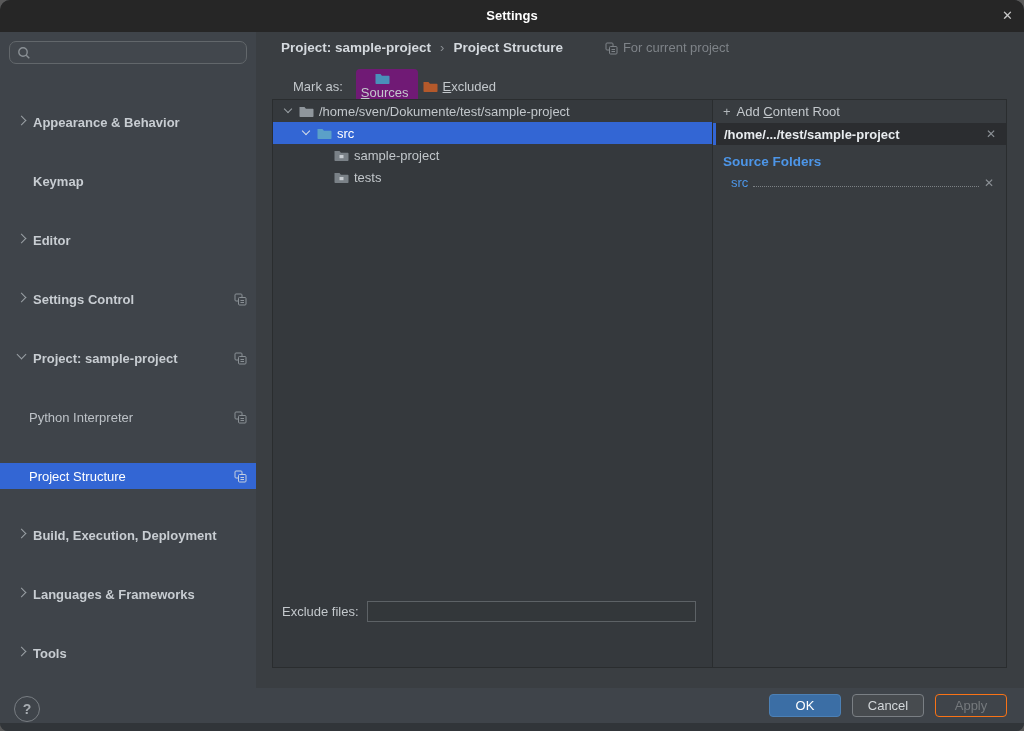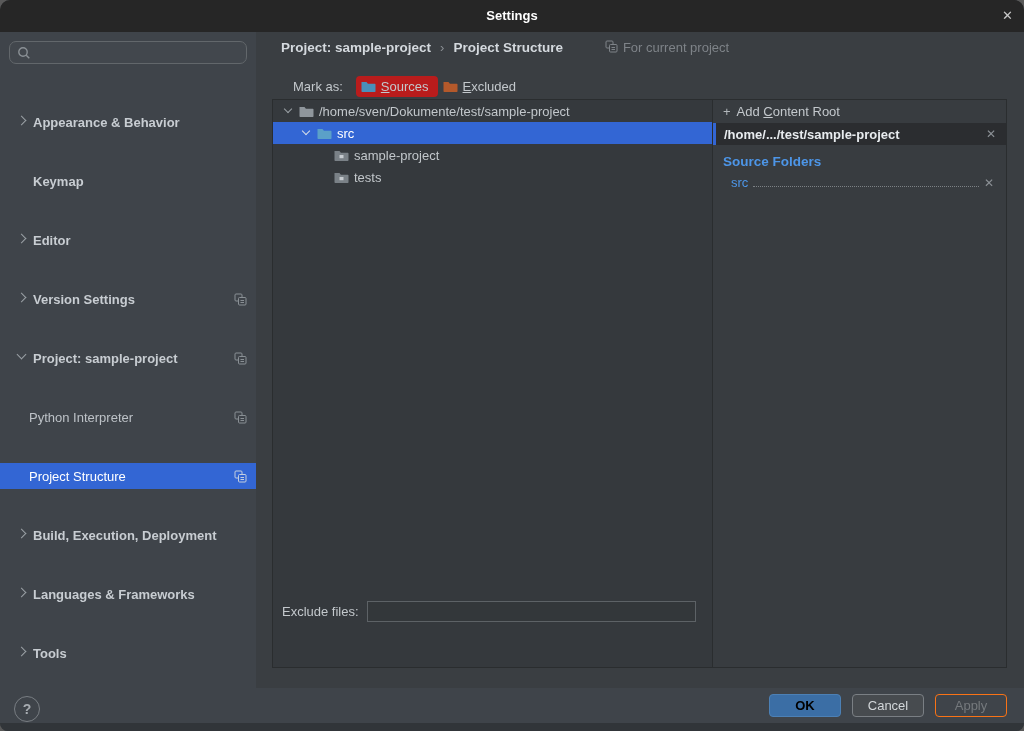--- a/index.html
+++ b/index.html
@@ -28,28 +28,28 @@
   .chev[data-dir="right"]::before{display:block;transform:rotate(-45deg);}
   .chev[data-dir="down"]::before{display:block;transform:rotate(45deg);top:-1px;}
   .pp-icon{position:absolute;right:9px;top:7px;color:#8a9095;}
   .nav-row.selected .pp-icon{color:#c4cfe0;}
   .pp-icon .front{fill:#3f444a;}
   .nav-row.selected .pp-icon .front{fill:#3366d4;}
   
   .breadcrumb{position:absolute;left:281px;top:40px;display:flex;align-items:center;white-space:nowrap;}
   .breadcrumb .part{font-weight:bold;color:#d4d9de;font-size:13.5px;}
   .breadcrumb .sep{color:#8b9095;margin:0 9px;}
-  .scope{display:flex;align-items:flex-start;margin-left:42px;color:#7e8388;}
+  .scope{display:flex;align-items:flex-end;margin-left:42px;color:#7e8388;}
   .scope svg{margin-right:5px;color:#7e8388;}
   .scope .front{fill:#3a3e42;}
   
   .markas{position:absolute;left:281px;top:73px;height:26px;display:flex;align-items:center;margin-left:12px;}
   .markas .mlabel{margin-right:13px;}
   .chip{display:flex;align-items:center;padding:3px 9px 3px 5px;border-radius:4px;}
-  .chip.selbg{background:#b91c1c;}
+  .chip.selbg{background:#701a75;flex-direction:column;}
   .chip svg{margin-right:5px;}
   .mn{text-decoration:underline;}
   
   .panel{position:absolute;left:272px;top:99px;width:735px;height:569px;
     background:#35393d;border:1px solid #2a2d2f;}
   .treepane{position:absolute;left:0;top:0;width:439px;height:100%;}
   .trow{height:22px;display:flex;align-items:center;white-space:nowrap;color:#c2c7cb;}
   .trow .tchev{width:18px;height:12px;position:relative;flex:none;}
   .trow .tchev::before{content:"";position:absolute;width:5px;height:5px;
     border-right:1.5px solid #9aa0a5;border-bottom:1.5px solid #9aa0a5;top:2px;left:4px;display:none;}
@@ -77,21 +77,21 @@
   .sfitem{display:flex;align-items:baseline;margin:6px 12px 0 18px;color:#4d96e8;}
   .sfitem .dots{flex:1;border-bottom:1px dotted #7c8185;margin:0 5px;height:12px;}
   .sfitem .rm{color:#8b9095;font-size:12px;}
   
   .footer{position:absolute;left:0;top:688px;width:100%;height:35px;background:#3f444a;
     display:flex;align-items:center;justify-content:flex-end;padding-right:17px;gap:11px;}
   .help{position:absolute;left:14px;top:8px;width:26px;height:26px;border:1.5px solid #797e83;
     border-radius:50%;color:#a7acb1;font-weight:bold;text-align:center;line-height:24px;font-size:14px;}
   .btn{height:23px;min-width:72px;border-radius:4px;font-family:"Liberation Sans",sans-serif;
     font-size:13px;padding:0 14px;}
-  .btn.ok{background:#3b6ea5;border:1px solid #4c80b5;color:#000000;font-weight:bold;}
+  .btn.ok{background:#3b6ea5;border:1px solid #4c80b5;color:#ffffff;font-weight:normal;}
   .btn.cancel{background:#474b4f;border:1px solid #7a7f84;color:#d3d7da;}
   .btn.apply{background:transparent;border:1px solid #f97316;color:#75797d;}
   .bottomstrip{position:absolute;left:0;top:723px;width:100%;height:8px;background:#313539;}
 </style>
 </head>
 <body>
 
 <div class="window">
 
   <div class="titlebar">
@@ -119,21 +119,21 @@
       </div>
 
       <div class="nav-row">
         <span class="chev" data-dir="right"></span>
         <span class="lbl">Editor</span>
       </div>
 
 
       <div class="nav-row">
         <span class="chev" data-dir="right"></span>
-        <span class="lbl">Version Settings</span>
+        <span class="lbl">Settings Control</span>
         <svg class="pp-icon" width="13" height="13" viewBox="0 0 13 13">
           <rect x="1" y="1" width="7" height="7" rx="1" fill="none" stroke="currentColor"></rect>
           <rect class="front" x="4.5" y="4.5" width="7.5" height="7.5" rx="1" stroke="currentColor"></rect>
           <path d="M6.5 7.5h3.5 M6.5 9.5h3.5" stroke="currentColor" stroke-width="1"></path>
         </svg>
       </div>
 
       <div class="nav-row">
         <span class="chev" data-dir="down"></span>
         <span class="lbl">Project: sample-project</span>

